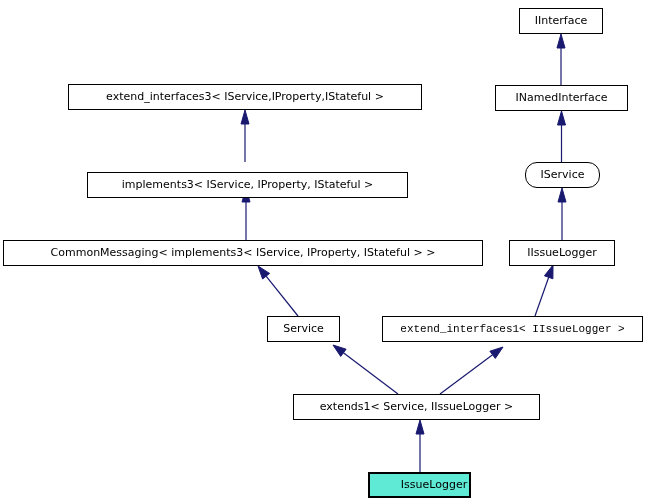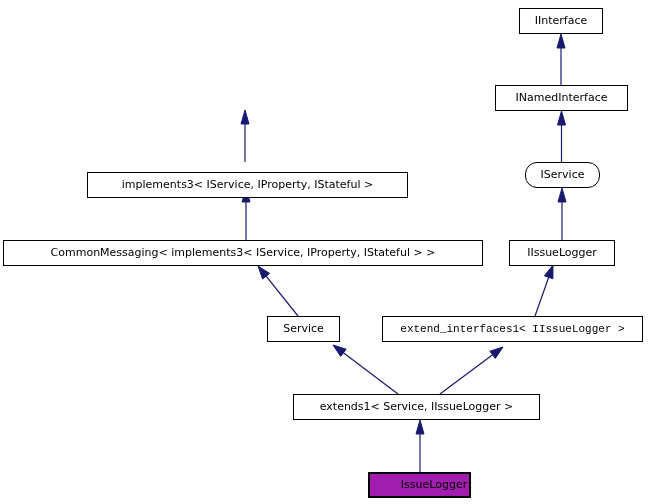--- a/index.html
+++ b/index.html
@@ -38,21 +38,21 @@
     color: #000000;
     font-size: 11px;
     line-height: 24px;
     display: flex;
     align-items: center;
     justify-content: center;
     white-space: nowrap;
     z-index: 2;
   }
   .node.highlight {
-    background: #a21caf;
+    background: #5eead4;
     border-width: 2px;
     padding-left: 29px;
   }
 </style>
 </head>
 <body>
 
 <div class="diagram">
 
   <svg class="edges" width="664" height="504" viewBox="0 0 664 504">
@@ -99,20 +99,21 @@
   </svg>
 
   <div class="node" style="left:519px; top:8px; width:84px;">IInterface</div>
 
   <div class="node" style="left:495px; top:85px; width:133px;">INamedInterface</div>
 
   <div class="node" style="left:525px; top:162px; width:75px;border-radius:12px;">IService</div>
 
   <div class="node" style="left:509px; top:240px; width:106px;">IIssueLogger</div>
 
+  <div class="node" style="left:68px; top:84px; width:354px;">extend_interfaces3&lt; IService,IProperty,IStateful &gt;</div>
 
   <div class="node" style="left:87px; top:172px; width:321px;">implements3&lt; IService, IProperty, IStateful &gt;</div>
 
   <div class="node" style="left:3px; top:240px; width:480px;">CommonMessaging&lt; implements3&lt; IService, IProperty, IStateful &gt; &gt;</div>
 
   <div class="node" style="left:267px; top:316px; width:73px;">Service</div>
 
   <div class="node" style="left:382px; top:316px; width:261px;font-family:Liberation Mono, monospace;">extend_interfaces1&lt; IIssueLogger &gt;</div>
 
   <div class="node" style="left:293px; top:394px; width:247px;">extends1&lt; Service, IIssueLogger &gt;</div>

